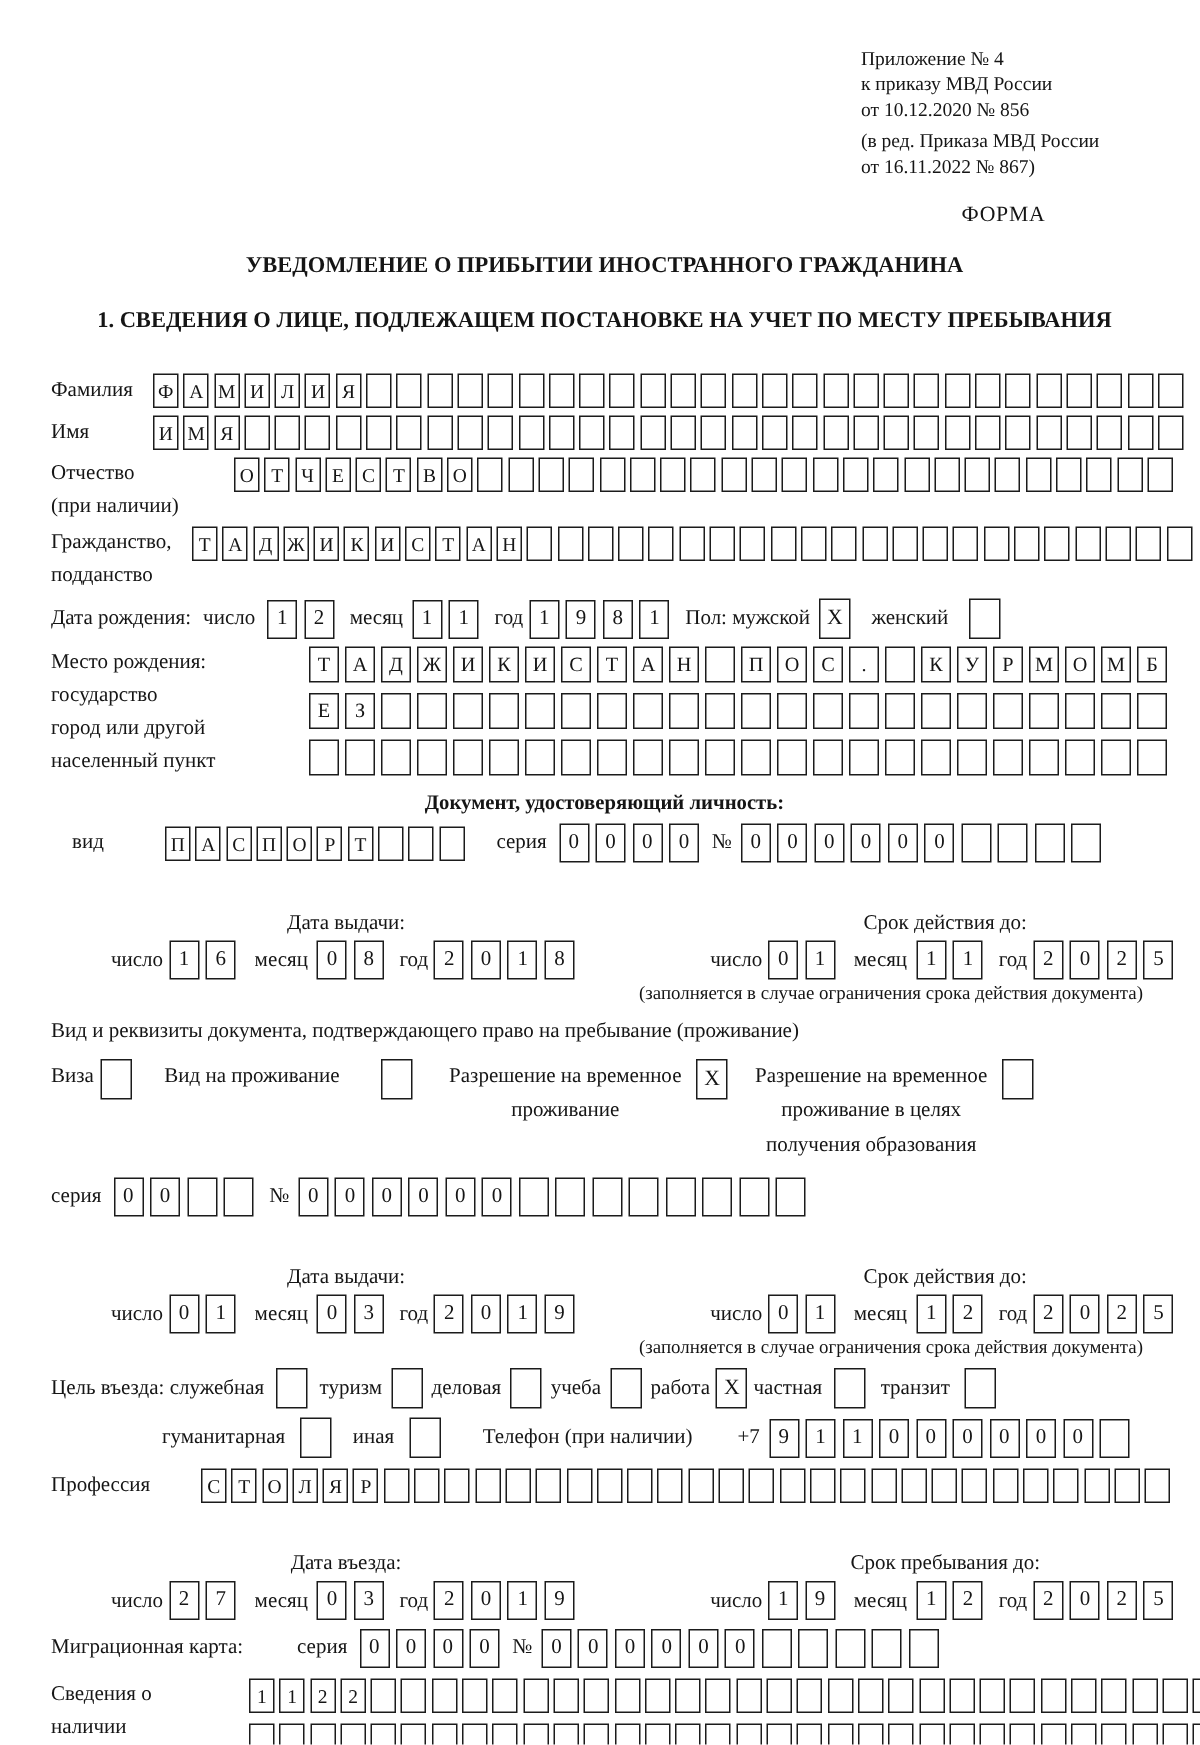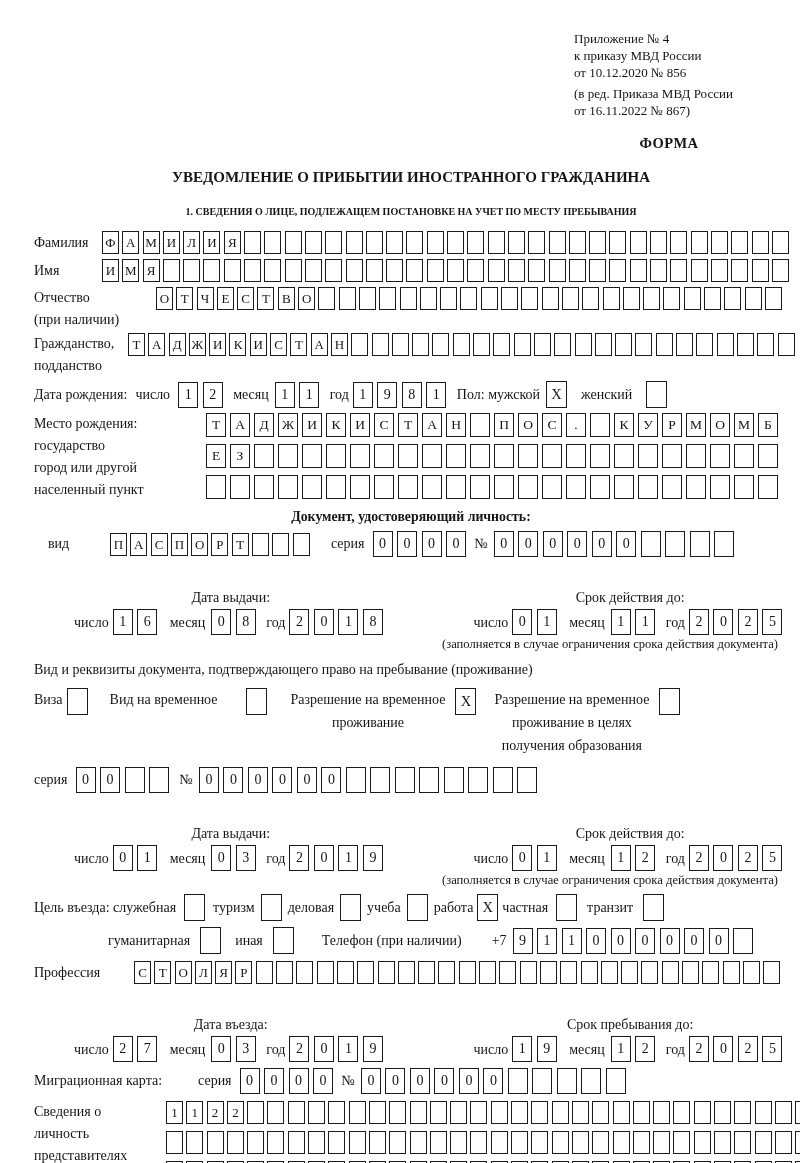--- a/index.html
+++ b/index.html
@@ -2,31 +2,31 @@
 <html><head>
 <meta charset="utf-8">
 <style>
   * { margin:0; padding:0; box-sizing:border-box; }
   html,body { background:#ffffff; }
   body {
     width:800px; height:1163px; overflow:hidden;
     font-family:"Liberation Serif","DejaVu Serif",serif;
     color:#151515;
   }
-  .page { width:800px; height:1163px; padding:30px 12px 10px 34px; position:relative; }
+  .page { width:800px; height:1163px; padding:30px 28px 10px 34px; position:relative; }
 
   
   .hdr { margin-left:540px; font-size:13px; line-height:17px; }
   .hdr .sub { margin-top:4px; }
-  .forma { margin-left:540px; margin-top:16px; font-weight:bold; font-size:14.5px; letter-spacing:.5px; text-align:center; width:190px; }
+  .forma { margin-left:540px; margin-top:16px; font-weight:normal; font-size:14.5px; letter-spacing:.5px; text-align:center; width:190px; }
 
   
   .title { text-align:center; font-weight:bold; font-size:15px; line-height:22px; margin-top:14px; }
   .blank-line { display:inline-block; width:56px; border-bottom:2px solid #333; height:14px; margin-left:10px; }
-  .sec-heading { text-align:center; font-weight:bold; font-size:10px; margin-top:18px; margin-bottom:14px; }
+  .sec-heading { text-align:center; font-weight:bold; font-size:15px; margin-top:18px; margin-bottom:26px; }
 
   
   .row { display:flex; align-items:flex-start; margin-bottom:5px; }
   .lbl { font-size:14px; line-height:23px; flex:none; }
 
   
   .cells { display:flex; flex:none; }
   .cells > span {
     display:flex; align-items:center; justify-content:center;
     width:17px; height:23px; border:1.6px solid #1b1b1b; margin-right:3.3px;
@@ -454,21 +454,21 @@
   <div class="para">Вид и реквизиты документа, подтверждающего право на пребывание (проживание)</div>
 
   <div class="opts">
     <div class="opt">
       <span class="ol">Виза</span>
       <span class="cells chk gap4">
           <span></span>
         </span>
     </div>
     <div class="opt" style="margin-left:22px;">
-      <span class="ol">Вид на временное</span>
+      <span class="ol">Вид на проживание</span>
       <span class="cells chk" style="margin-left:28px;">
           <span></span>
         </span>
     </div>
     <div class="opt" style="margin-left:24px;">
       <div class="ol center">
         <div>Разрешение на временное</div>
         <div>проживание</div>
       </div>
       <span class="cells chk gap10">
@@ -724,21 +724,21 @@
         <span></span>
         <span></span>
         <span></span>
         <span></span>
       </span>
   </div>
 
   <div class="row" style="margin-top:7px; margin-bottom:0;">
     <span class="lblcol" style="width:132px;">
       <div>Сведения о</div>
-      <div>личность</div>
+      <div>наличии</div>
       <div>представителях</div>
       <div>(родителях,</div>
       <div>усыновителях,</div>
 
     </span>
     <span class="rowscol">
       <span class="cells">
           <span>1</span>
           <span>1</span>
           <span>2</span>

